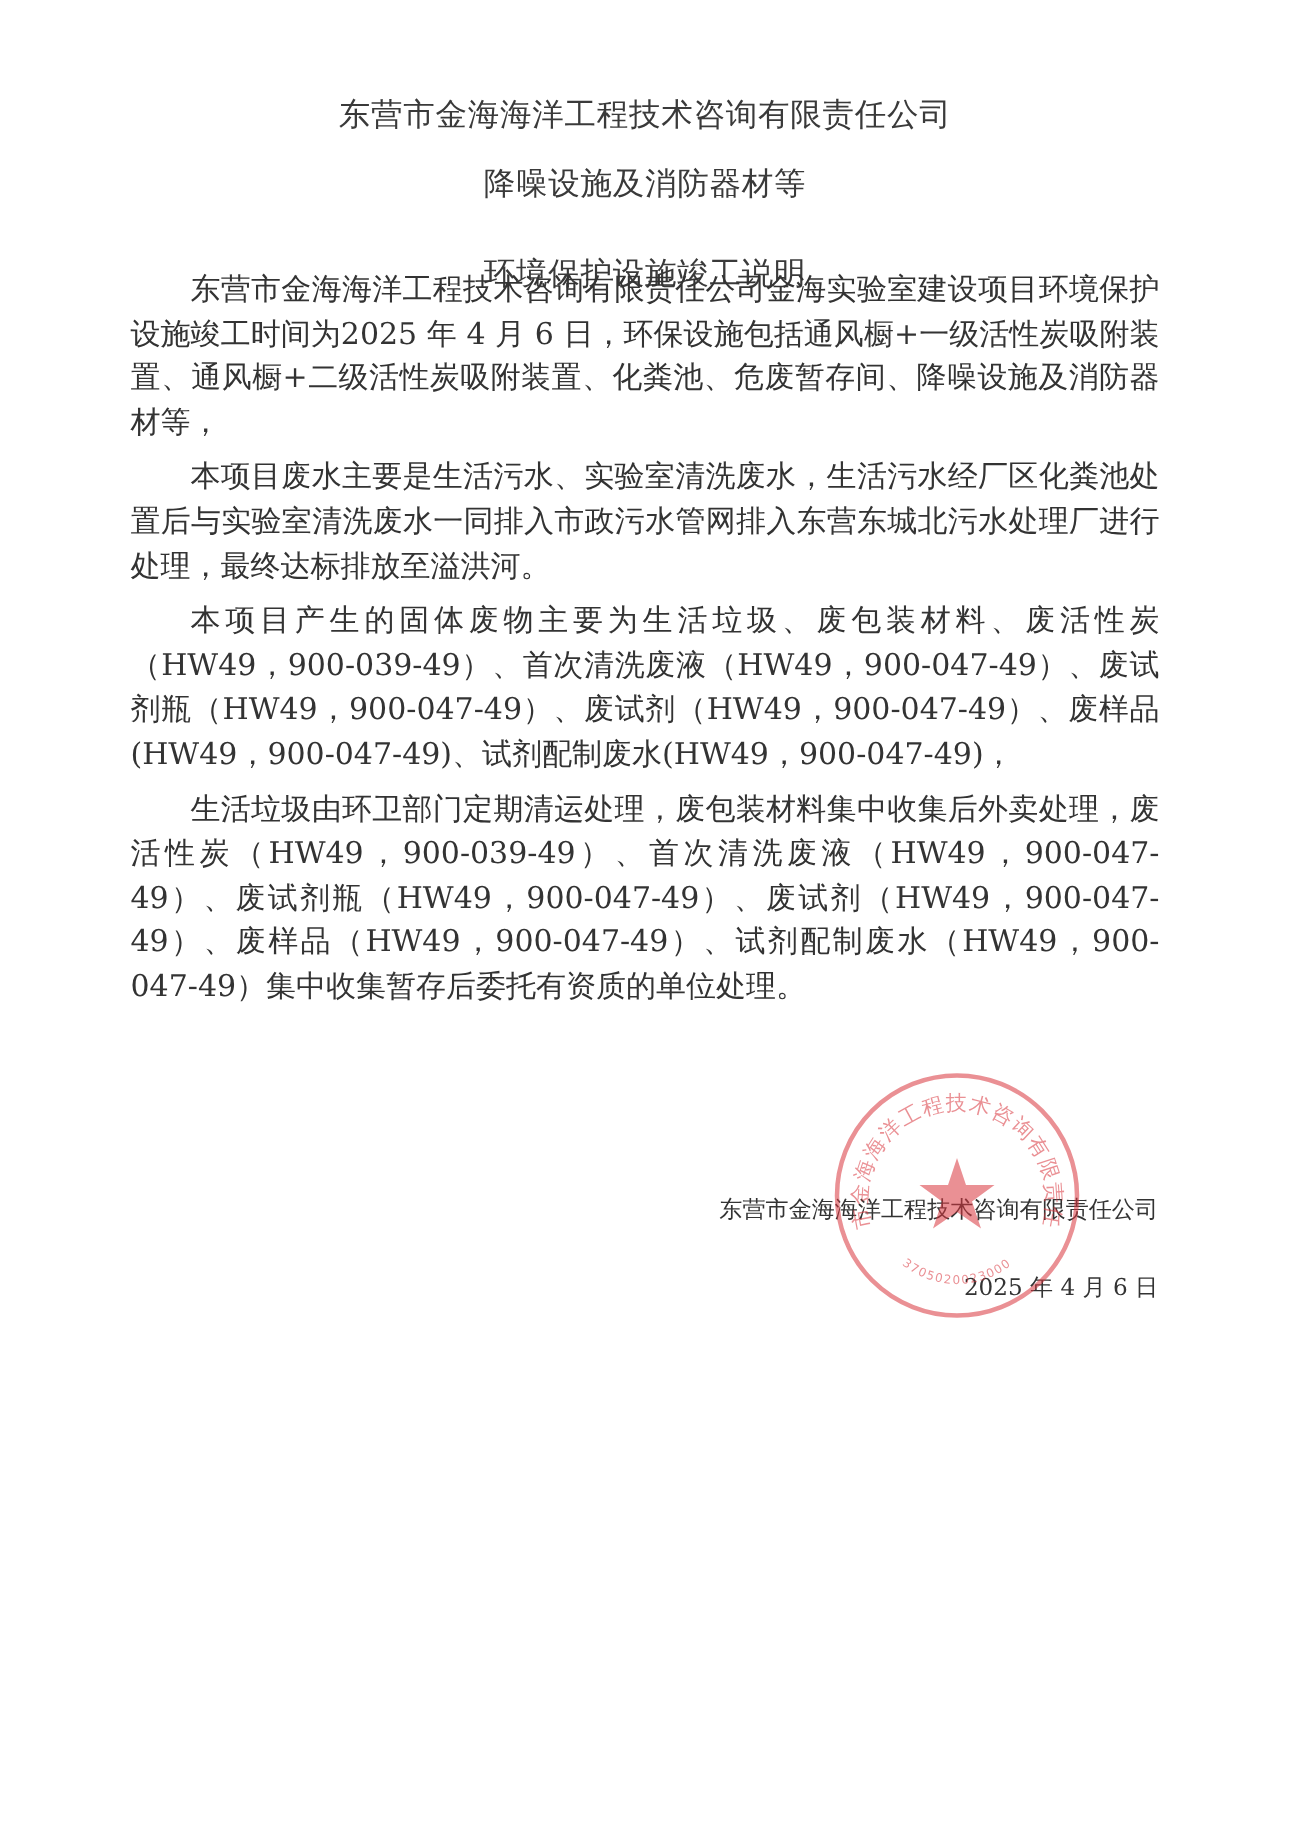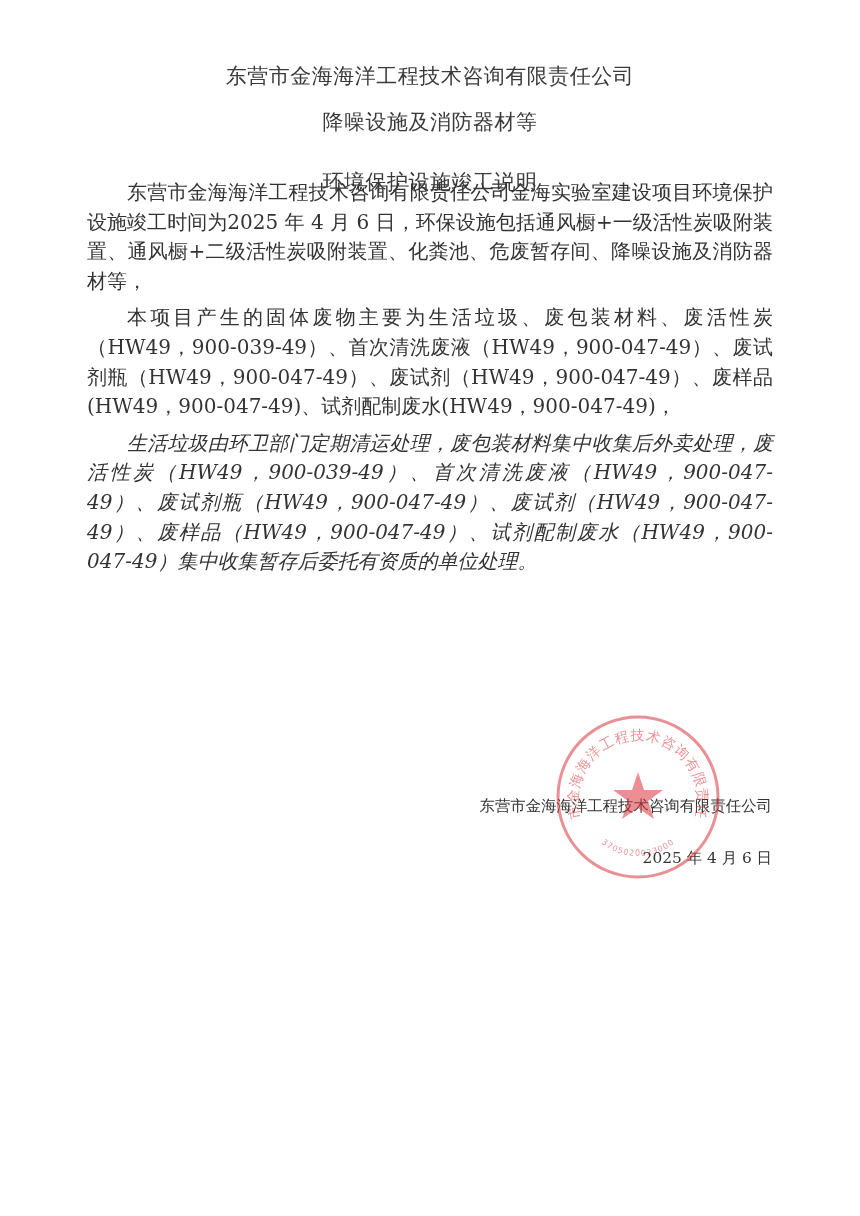--- a/index.html
+++ b/index.html
@@ -29,22 +29,23 @@
 </style>
 </head>
 <body>
 
 <div class="title" style="top:62px;">东营市金海海洋工程技术咨询有限责任公司</div>
 <div class="title" style="top:108px;">降噪设施及消防器材等</div>
 <div class="title" style="top:168px;">环境保护设施竣工说明</div>
 
 <div class="body-text" style="top:178px;">
   <p class="para">东营市金海海洋工程技术咨询有限责任公司金海实验室建设项目环境保护设施竣工时间为2025 年 4 月 6 日，环保设施包括通风橱+一级活性炭吸附装置、通风橱+二级活性炭吸附装置、化粪池、危废暂存间、降噪设施及消防器材等，</p>
+  <p class="para" style="margin-top:7px;">本项目废水主要是生活污水、实验室清洗废水，生活污水经厂区化粪池处置后与实验室清洗废水一同排入市政污水管网排入东营东城北污水处理厂进行处理，最终达标排放至溢洪河。</p>
   <p class="para" style="margin-top:7px;">本项目产生的固体废物主要为生活垃圾、废包装材料、废活性炭（HW49，900-039-49）、首次清洗废液（HW49，900-047-49）、废试剂瓶（HW49，900-047-49）、废试剂（HW49，900-047-49）、废样品(HW49，900-047-49)、试剂配制废水(HW49，900-047-49)，</p>
-  <p class="para" style="margin-top:7px;font-style:italic;">生活垃圾由环卫部门定期清运处理，废包装材料集中收集后外卖处理，废活性炭（HW49，900-039-49）、首次清洗废液（HW49，900-047-49）、废试剂瓶（HW49，900-047-49）、废试剂（HW49，900-047-49）、废样品（HW49，900-047-49）、试剂配制废水（HW49，900-047-49）集中收集暂存后委托有资质的单位处理。</p>
+  <p class="para" style="margin-top:7px;">生活垃圾由环卫部门定期清运处理，废包装材料集中收集后外卖处理，废活性炭（HW49，900-039-49）、首次清洗废液（HW49，900-047-49）、废试剂瓶（HW49，900-047-49）、废试剂（HW49，900-047-49）、废样品（HW49，900-047-49）、试剂配制废水（HW49，900-047-49）集中收集暂存后委托有资质的单位处理。</p>
 </div>
 
 <div class="sig" style="top:796px;">东营市金海海洋工程技术咨询有限责任公司</div>
 <div class="sig" style="top:848px;">2025 年 4 月 6 日</div>
 
 <svg class="seal" viewBox="0 0 170 170">
   <defs>
     <path id="sealArc" d="M 30 112 A 60 60 0 1 1 140 112"></path>
     <path id="sealNum" d="M 38 120 A 58 58 0 0 0 132 120"></path>
   </defs>

